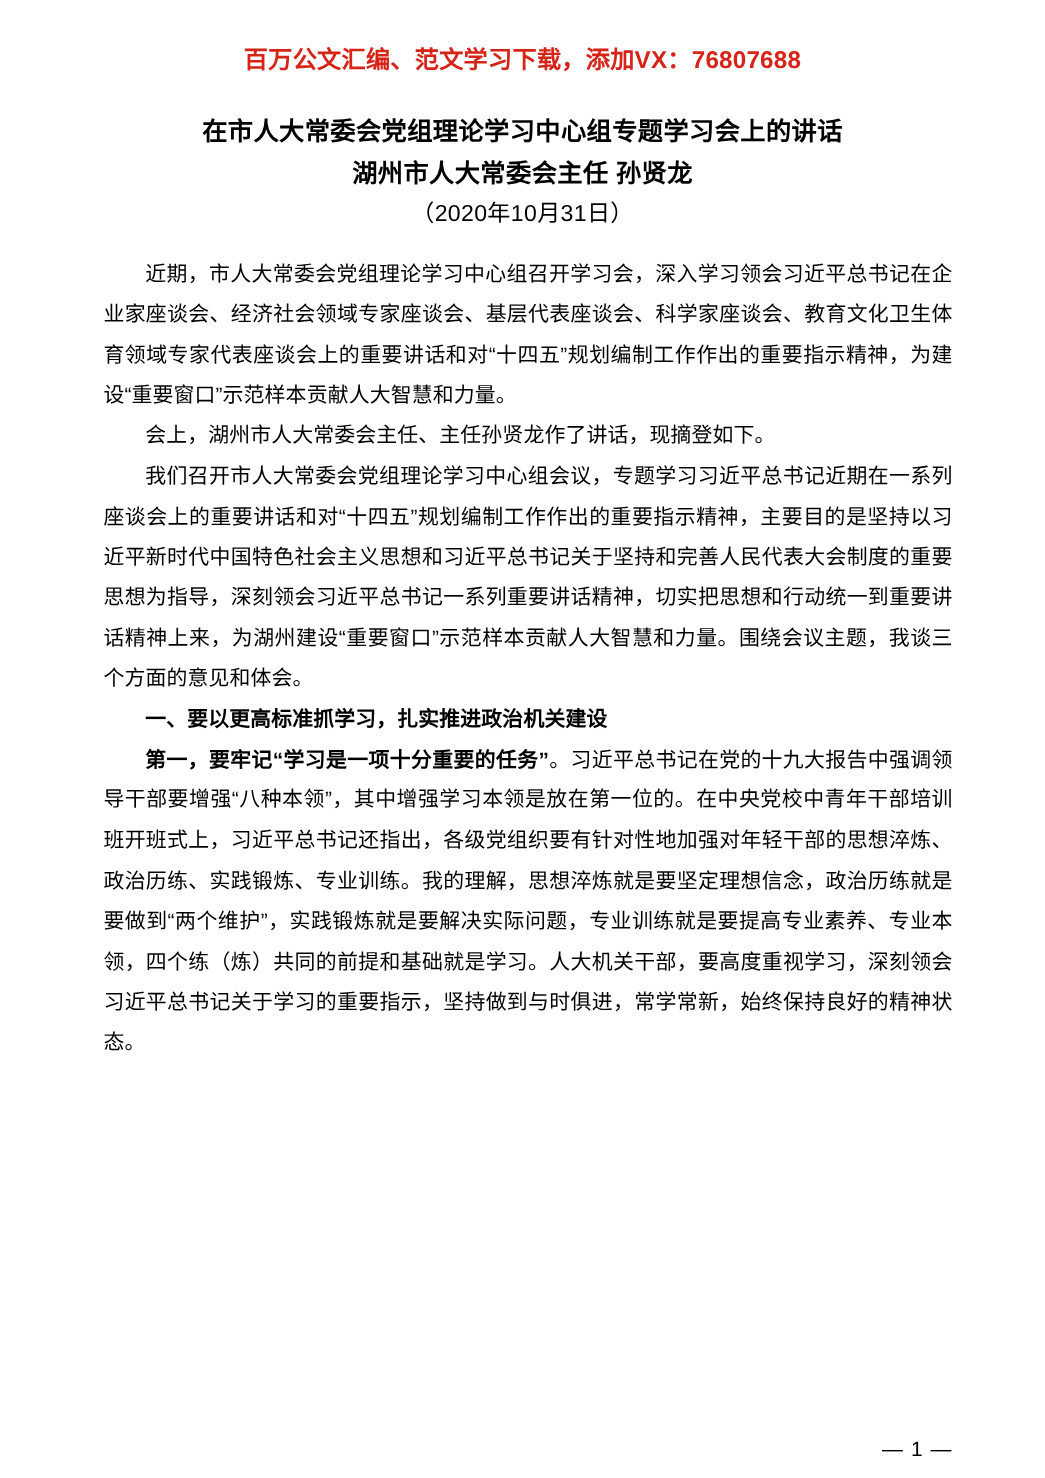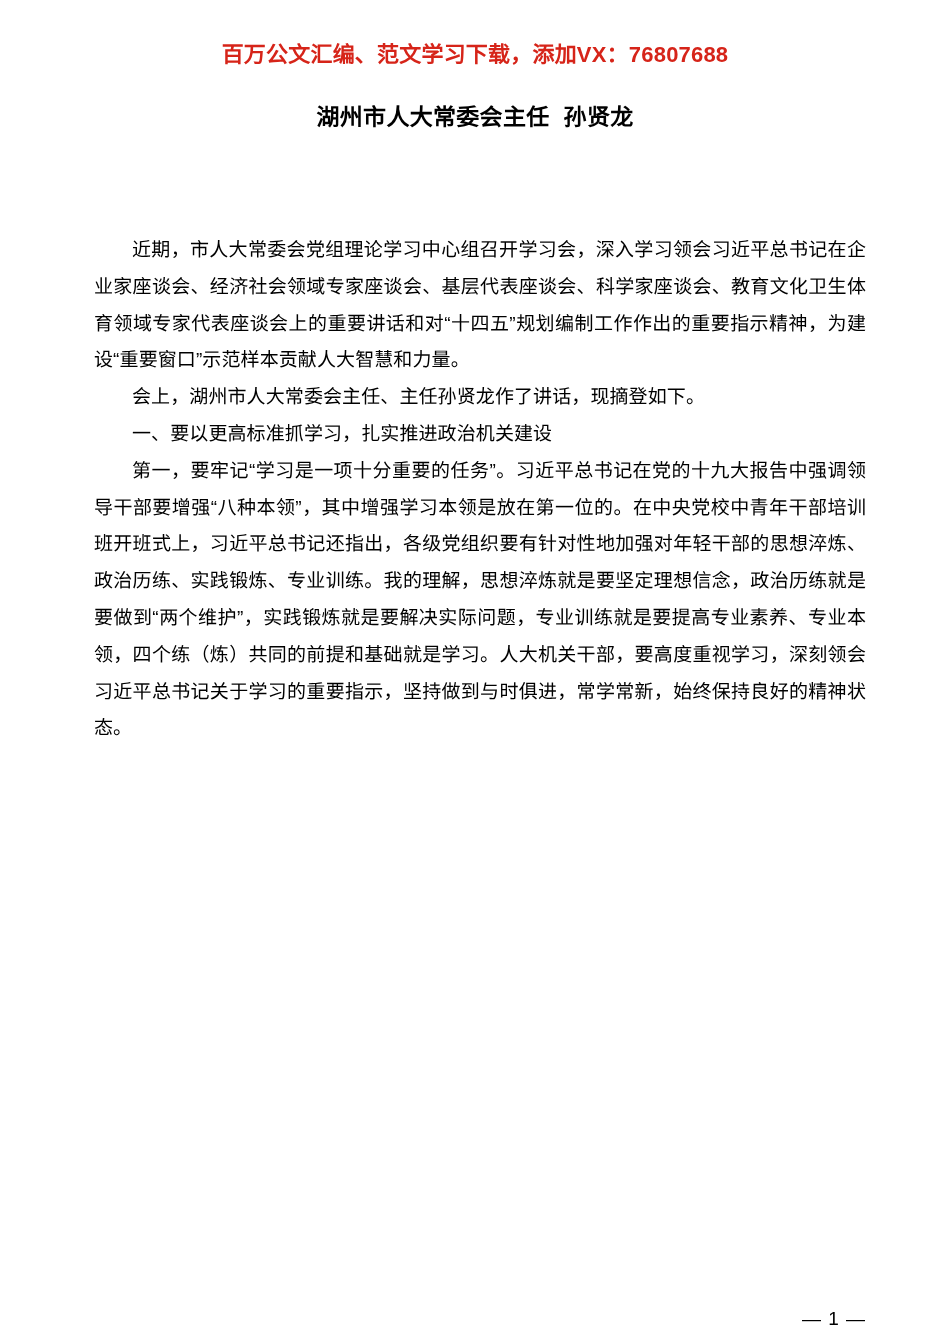--- a/index.html
+++ b/index.html
@@ -49,21 +49,20 @@
     line-height: 38px;
     letter-spacing: 0.3px;
     color: #000;
   }
   .doc-subtitle {
     font-size: 23px;
     font-weight: 700;
     line-height: 38px;
     letter-spacing: 0.3px;
     color: #000;
-    font-family: Liberation Mono, monospace;
   }
   .doc-date {
     font-size: 21px;
     font-weight: 400;
     line-height: 38px;
     letter-spacing: 0.3px;
     color: #000;
   }
   
   .doc-body {
@@ -77,23 +76,24 @@
     line-height: 36.8px;
     text-align: justify;
     text-justify: inter-ideograph;
     text-indent: 2em;
     margin: 0;
     letter-spacing: 0.1px;
     word-break: break-all;
   }
   .para.heading-num {
     text-indent: 2em;
+    font-weight: bold;
   }
   .para b {
-    font-weight: 400;
+    font-weight: 700;
   }
   
   .page-footer {
     position: absolute;
     bottom: 14px;
     left: 0;
     width: 950px;
     text-align: right;
     padding-right: 84px;
     box-sizing: border-box;
@@ -103,29 +103,34 @@
   }
 </style>
 </head>
 <body>
 
 <div class="page">
 
   <div class="promo-header" style="color: rgb(214, 36, 25);">百万公文汇编、范文学习下载，添加VX：76807688</div>
 
   <div class="doc-title-block">
+    <div class="doc-title">在市人大常委会党组理论学习中心组专题学习会上的讲话</div>
     <div class="doc-subtitle">湖州市人大常委会主任  孙贤龙</div>
+    <div class="doc-date">（2020年10月31日）</div>
   </div>
 
   <div class="doc-body">
     <p class="para">
       <span>近期，市人大常委会党组理论学习中心组召开学习会，深入学习领会习近平总书记在企业家座谈会、经济社会领域专家座谈会、基层代表座谈会、科学家座谈会、教育文化卫生体育领域专家代表座谈会上的重要讲话和对“十四五”规划编制工作作出的重要指示精神，为建设“重要窗口”示范样本贡献人大智慧和力量。</span>
     </p>
     <p class="para">
       <span>会上，湖州市人大常委会主任、主任孙贤龙作了讲话，现摘登如下。</span>
+    </p>
+    <p class="para">
+      <span>我们召开市人大常委会党组理论学习中心组会议，专题学习习近平总书记近期在一系列座谈会上的重要讲话和对“十四五”规划编制工作作出的重要指示精神，主要目的是坚持以习近平新时代中国特色社会主义思想和习近平总书记关于坚持和完善人民代表大会制度的重要思想为指导，深刻领会习近平总书记一系列重要讲话精神，切实把思想和行动统一到重要讲话精神上来，为湖州建设“重要窗口”示范样本贡献人大智慧和力量。围绕会议主题，我谈三个方面的意见和体会。</span>
     </p>
     <p class="para heading-num">
       <span>一、要以更高标准抓学习，扎实推进政治机关建设</span>
     </p>
     <p class="para">
       <b>第一，要牢记“学习是一项十分重要的任务”</b><span>。习近平总书记在党的十九大报告中强调领导干部要增强“八种本领”，其中增强学习本领是放在第一位的。在中央党校中青年干部培训班开班式上，习近平总书记还指出，各级党组织要有针对性地加强对年轻干部的思想淬炼、政治历练、实践锻炼、专业训练。我的理解，思想淬炼就是要坚定理想信念，政治历练就是要做到“两个维护”，实践锻炼就是要解决实际问题，专业训练就是要提高专业素养、专业本领，四个练（炼）共同的前提和基础就是学习。人大机关干部，要高度重视学习，深刻领会习近平总书记关于学习的重要指示，坚持做到与时俱进，常学常新，始终保持良好的精神状态。</span>
     </p>
   </div>
 
   <div class="page-footer">— 1 —</div>

